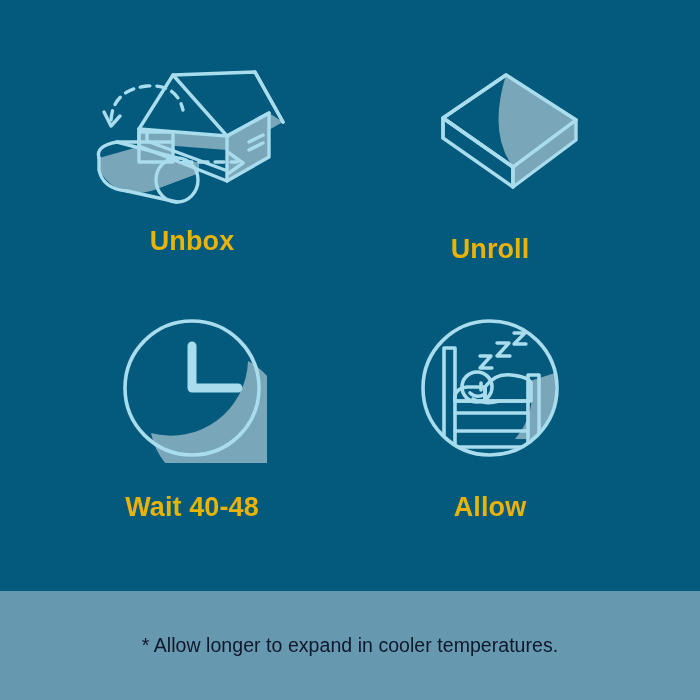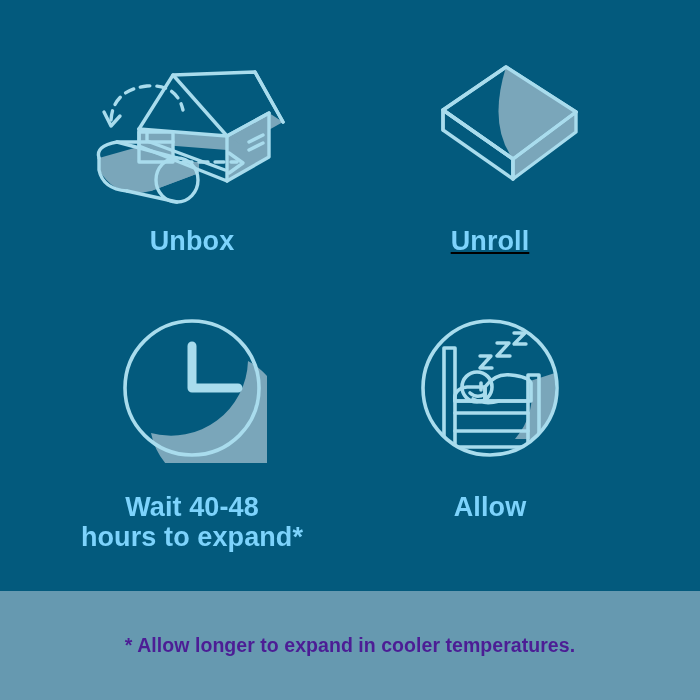--- a/index.html
+++ b/index.html
@@ -21,35 +21,35 @@
     width: 700px;
     height: 591px;
     background: #035a7d;
   }
   .step {
     position: absolute;
     width: 300px;
     text-align: center;
   }
   .step-unbox  { left: 42px;  top: 50px;  }
-  .step-unroll { left: 340px; top: 50px; text-decoration: underline;  }
+  .step-unroll { left: 340px; top: 58px;  }
   .step-wait   { left: 42px;  top: 305px; }
   .step-sleep  { left: 340px; top: 305px; }
 
   .icon-wrap {
     height: 160px;
     display: flex;
     align-items: center;
     justify-content: center;
   }
   .icon-wrap.round {
     height: 165px;
   }
   .step-label {
-    color: #7dd3fc;
+    color: #eab308;
     font-size: 27px;
     font-weight: bold;
     letter-spacing: 0.1px;
     line-height: 1.12;
     margin-top: 16px;
   }
   .step-wait .step-label { margin-top: 22px; }
   .step-sleep .step-label { margin-top: 22px; }
 
   .footer-band {
@@ -57,23 +57,23 @@
     left: 0;
     top: 591px;
     width: 700px;
     height: 109px;
     background: #6699b0;
     display: flex;
     align-items: center;
     justify-content: center;
   }
   .footer-text {
-    color: #4c1d95;
+    color: #0f172a;
     font-size: 19.5px;
-    font-weight: bold;
+    font-weight: normal;
     letter-spacing: 0.05px;
   }
 </style>
 </head>
 <body>
 
 <div id="page">
 
   <div class="steps-area">
 
@@ -156,21 +156,20 @@
 
           <path d="M131,48 A67,67 0 1 1 34,120 A77,77 0 0 0 131,48 Z" fill="#7aa6ba" stroke="none"></path>
 
           <circle cx="75" cy="75" r="67" fill="none" stroke="#a9dced" stroke-width="3.6"></circle>
 
           <polyline points="75,33 75,75 121,75" fill="none" stroke="#a9dced" stroke-width="9" stroke-linecap="round" stroke-linejoin="round"></polyline>
         </svg>
       </div>
       <div class="step-label">
         <div>Wait 40-48</div>
-        <div>hours to expand*</div>
       </div>
     </div>
 
     <div class="step step-sleep">
       <div class="icon-wrap round">
         <svg width="150" height="150" viewBox="0 0 150 150">
           <defs>
             <clipPath id="clipCircle">
               <circle cx="75" cy="75" r="67"></circle>
             </clipPath>

